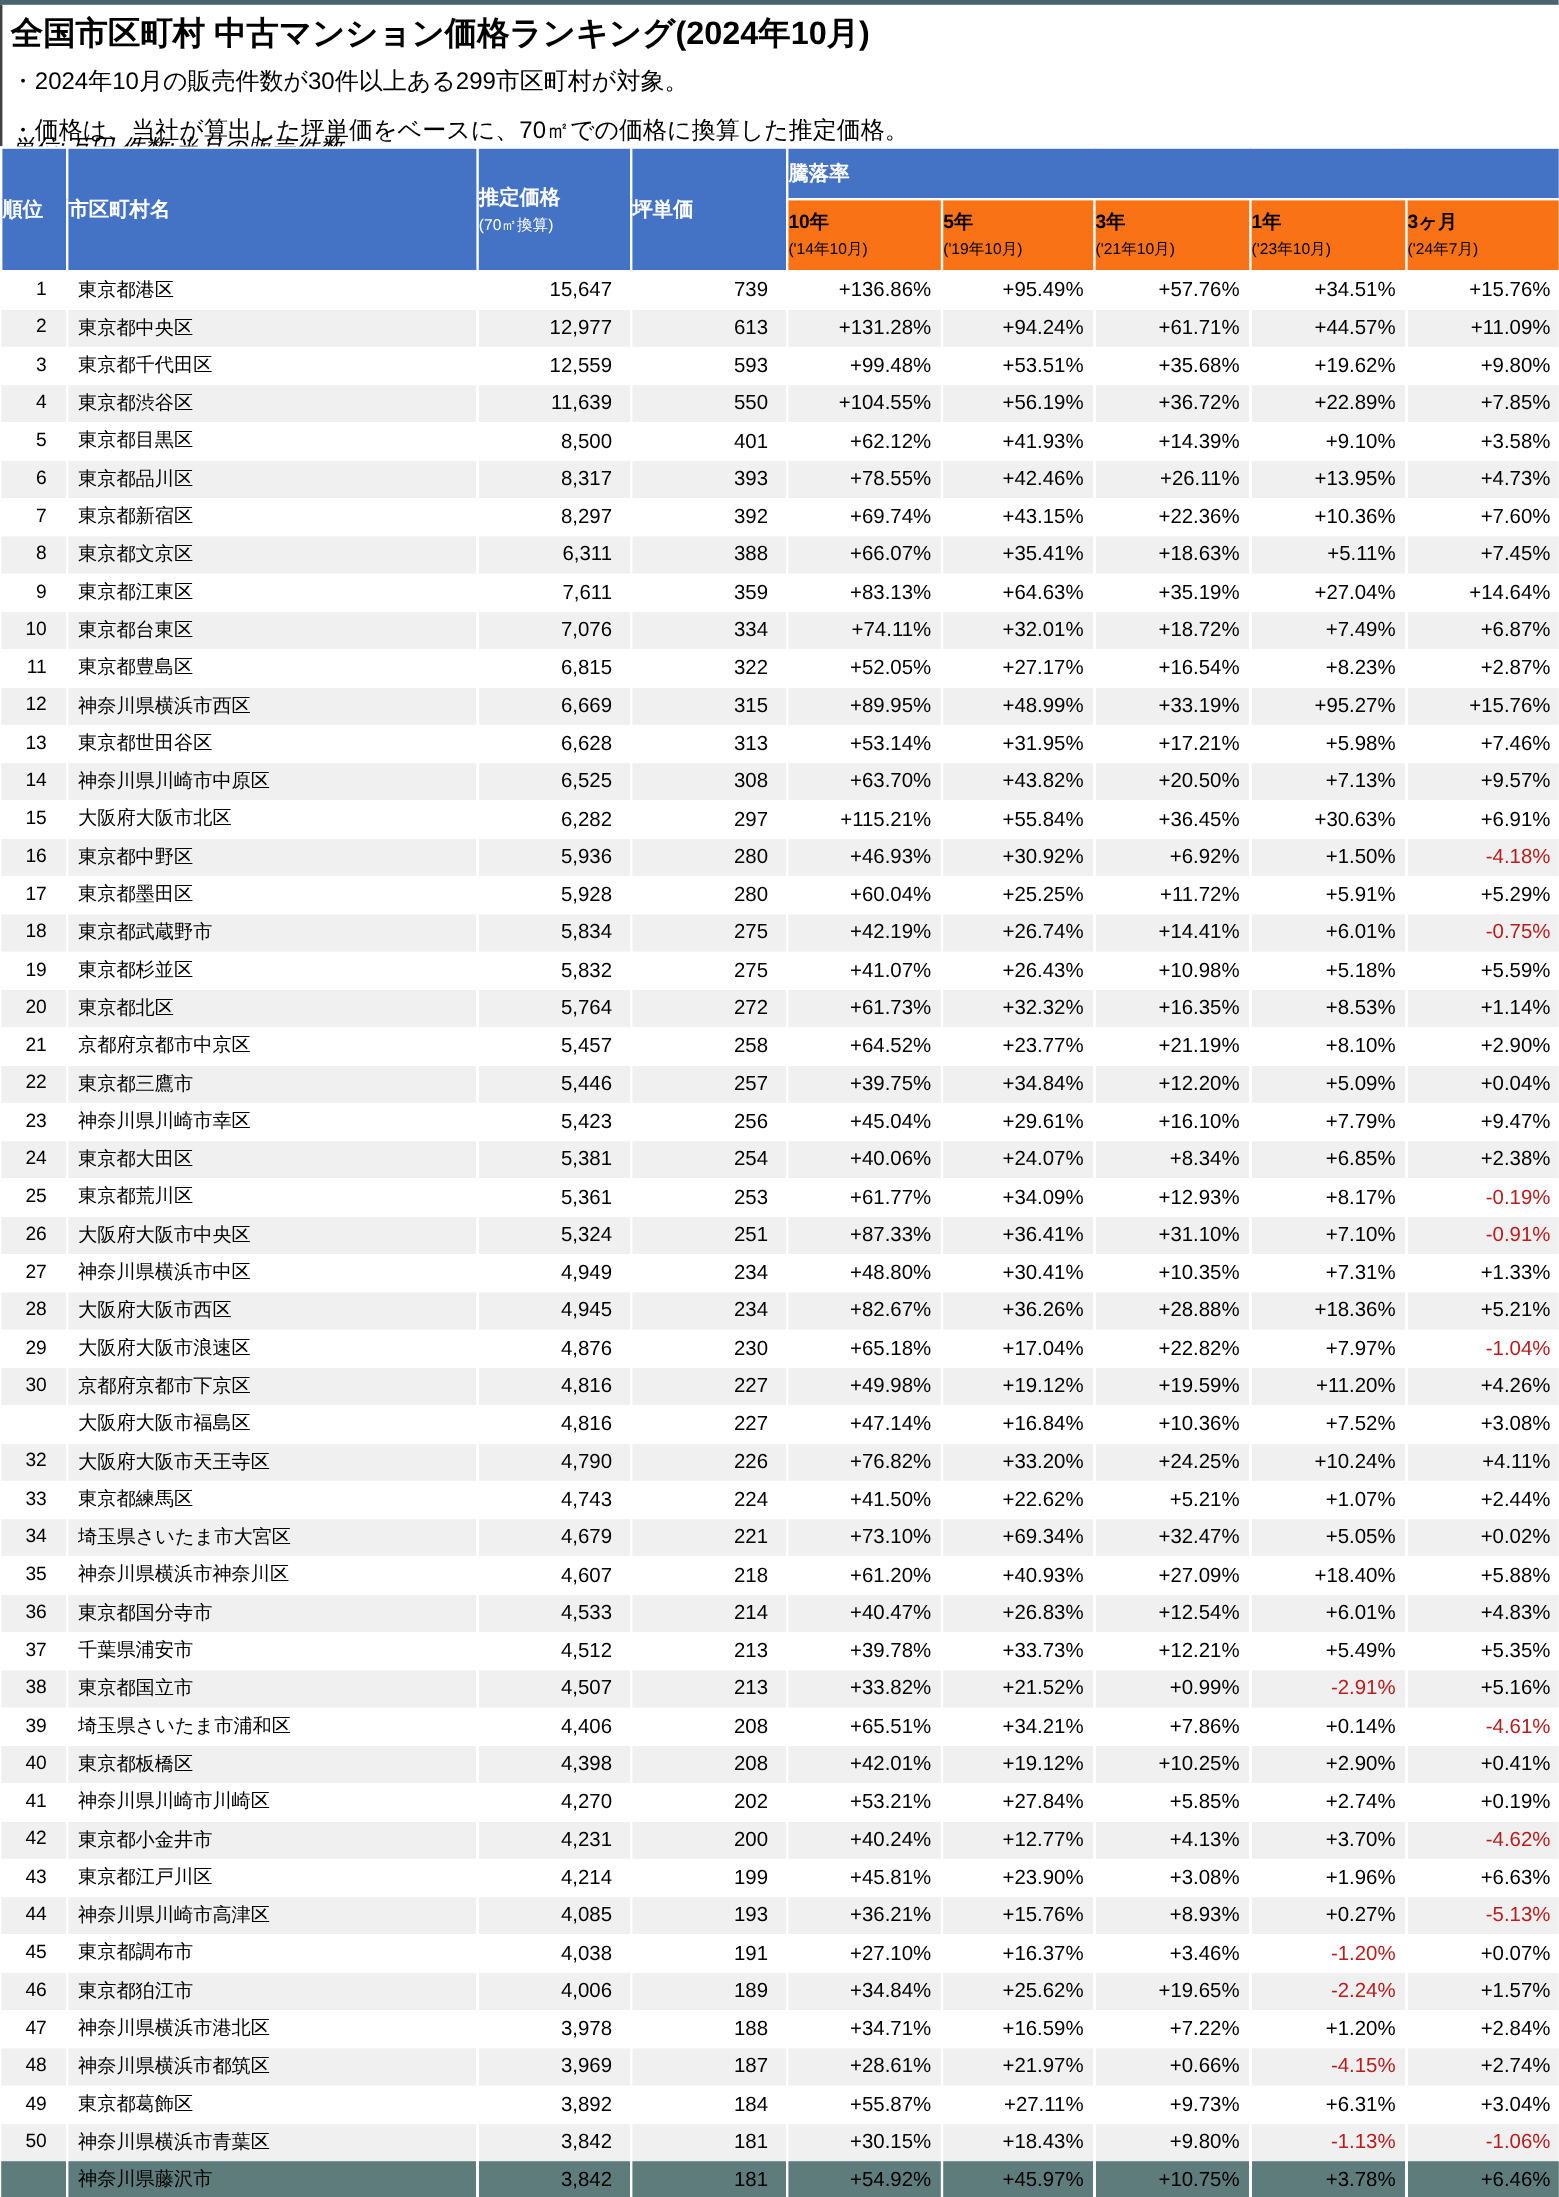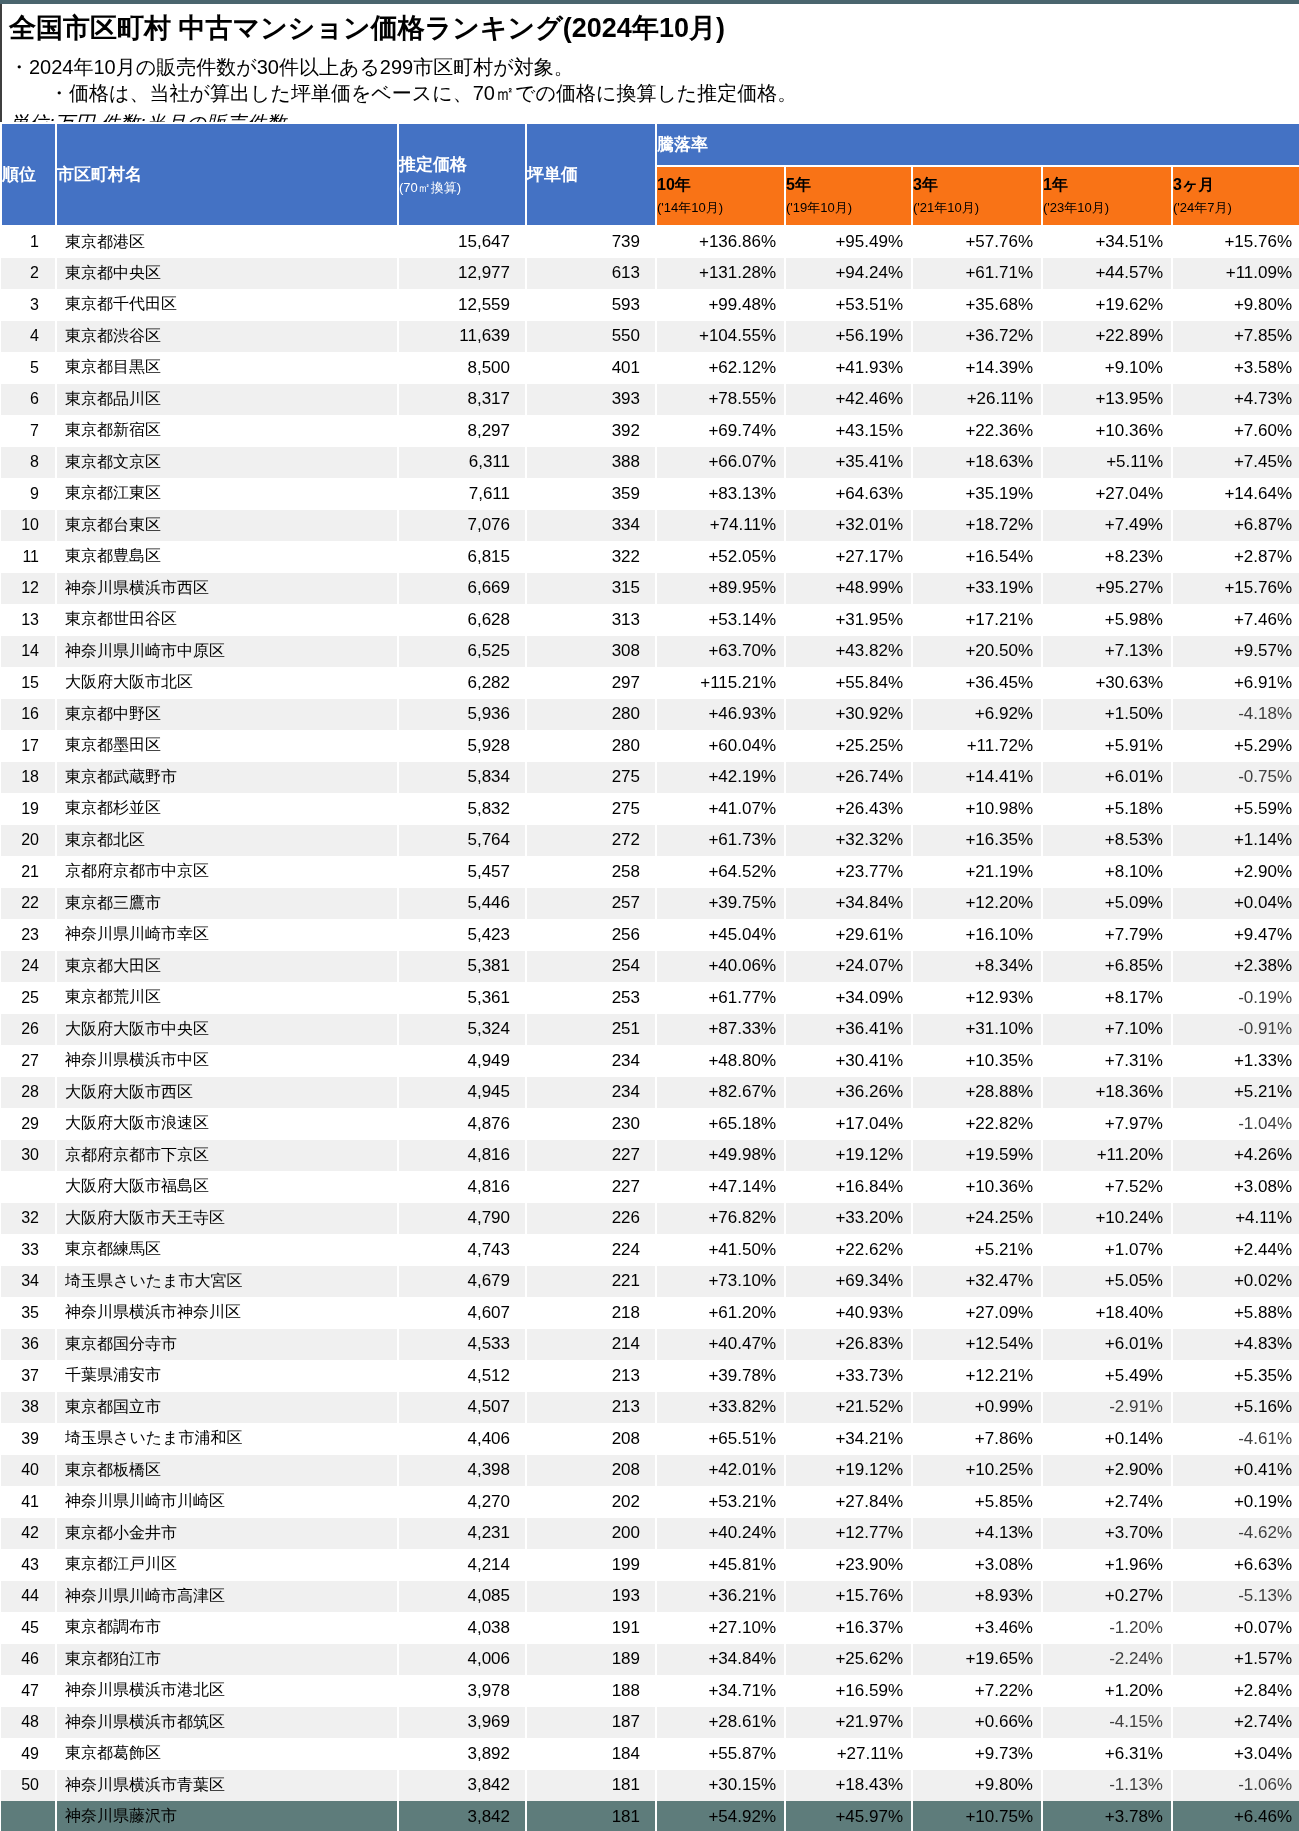--- a/index.html
+++ b/index.html
@@ -10,21 +10,21 @@
     font-family: "Liberation Sans", "DejaVu Sans", sans-serif;
     color: #000;
     position: relative;
   }
   .top-bar { position: absolute; top: 0; left: 0; width: 1299px; height: 4px; background: #4a656e; }
   .left-bar { position: absolute; top: 4px; left: 0; width: 2px; height: 118px; background: #3f3f3f; }
 
   .title { position: absolute; top: 10px; left: 9px; font-size: 27px; font-weight: bold; white-space: nowrap; }
   .note  { position: absolute; left: 9px; font-size: 20px; white-space: nowrap; }
   .note-1 { top: 54px; }
-  .note-2 { top: 80px; margin-left: 40px; }
+  .note-2 { top: 95px; }
   .units  { top: 110px; font-size: 20px; font-style: italic; }
 
   table.rank-table {
     position: absolute; top: 122px; left: 0;
     width: 1299px;
     border-collapse: collapse;
     table-layout: fixed;
   }
   th {
     background: #4472c4; color: #fff;
@@ -45,21 +45,21 @@
     font-size: 17px;
     border-right: 2px solid #fff;
     white-space: nowrap; overflow: hidden;
   }
   td:last-child { border-right: none; }
   .c-rank { text-align: right; padding-right: 16px; font-size: 16px; }
   .c-name { text-align: left;  padding-left: 8px;  font-size: 16px; }
   .c-num  { text-align: right; padding-right: 15px; }
   .c-pct  { text-align: right; padding-right: 8px; }
   tr.stripe td { background: #f0f0f0; }
-  td.neg { color: #404040; }
+  td.neg { color: #b91c1c; }
   tr.hl td { background: #5e7c7b; font-weight: normal; color: #000; }
 </style>
 </head>
 <body>
 
 <div class="top-bar"></div>
 <div class="left-bar"></div>
 
 <div class="title">全国市区町村 中古マンション価格ランキング(2024年10月)</div>
 <div class="note note-1">・2024年10月の販売件数が30件以上ある299市区町村が対象。</div>

